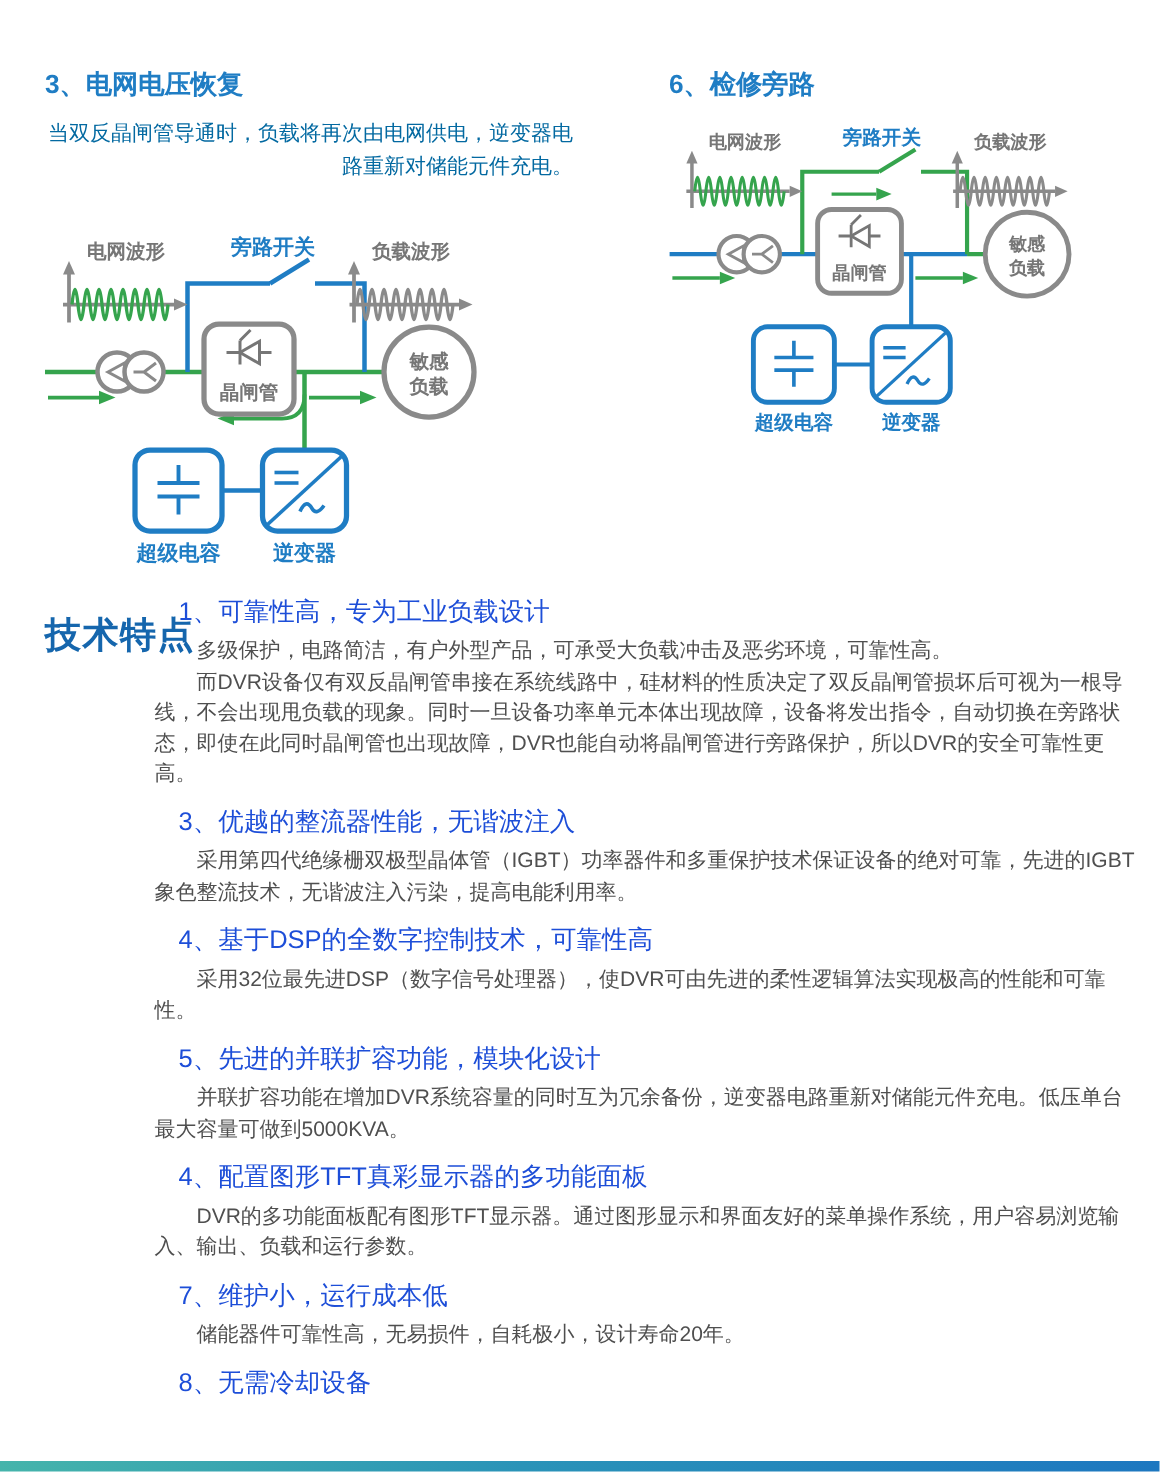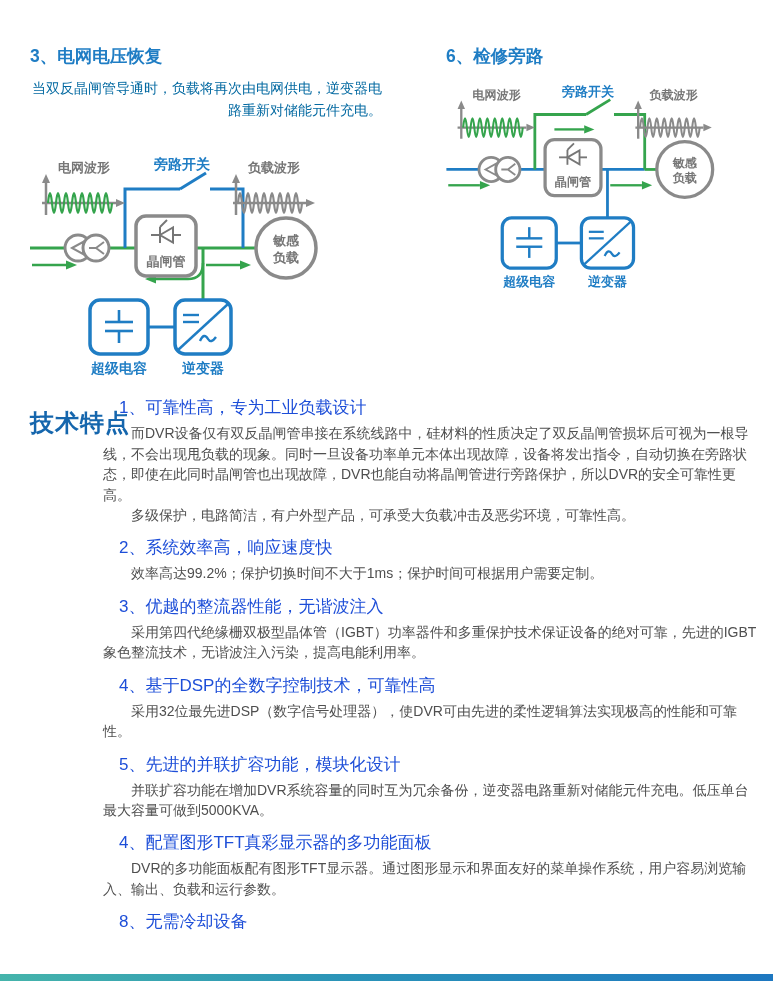--- a/index.html
+++ b/index.html
@@ -240,28 +240,24 @@
       <text x="173" y="220" text-anchor="middle" class="lbl-blue">逆变器</text>
     </svg>
   </div>
 </div>
 
 <div class="features">
   <div class="features-title">技术特点</div>
 
   <div class="feat-item">
     <h3>1、可靠性高，专为工业负载设计</h3>
+    <p>多级保护，电路简洁，有户外型产品，可承受大负载冲击及恶劣环境，可靠性高。</p>
     <p>而DVR设备仅有双反晶闸管串接在系统线路中，硅材料的性质决定了双反晶闸管损坏后可视为一根导线，不会出现甩负载的现象。同时一旦设备功率单元本体出现故障，设备将发出指令，自动切换在旁路状态，即使在此同时晶闸管也出现故障，DVR也能自动将晶闸管进行旁路保护，所以DVR的安全可靠性更高。</p>
-    <p>多级保护，电路简洁，有户外型产品，可承受大负载冲击及恶劣环境，可靠性高。</p>
-  </div>
-
-  <div class="feat-item">
-    <h3>2、系统效率高，响应速度快</h3>
-    <p>效率高达99.2%；保护切换时间不大于1ms；保护时间可根据用户需要定制。</p>
-  </div>
+  </div>
+
 
   <div class="feat-item">
     <h3>3、优越的整流器性能，无谐波注入</h3>
     <p>采用第四代绝缘栅双极型晶体管（IGBT）功率器件和多重保护技术保证设备的绝对可靠，先进的IGBT象色整流技术，无谐波注入污染，提高电能利用率。</p>
   </div>
 
   <div class="feat-item">
     <h3>4、基于DSP的全数字控制技术，可靠性高</h3>
     <p>采用32位最先进DSP（数字信号处理器），使DVR可由先进的柔性逻辑算法实现极高的性能和可靠性。</p>
   </div>
@@ -269,20 +265,24 @@
   <div class="feat-item">
     <h3>5、先进的并联扩容功能，模块化设计</h3>
     <p>并联扩容功能在增加DVR系统容量的同时互为冗余备份，逆变器电路重新对储能元件充电。低压单台最大容量可做到5000KVA。</p>
   </div>
 
   <div class="feat-item">
     <h3>4、配置图形TFT真彩显示器的多功能面板</h3>
     <p>DVR的多功能面板配有图形TFT显示器。通过图形显示和界面友好的菜单操作系统，用户容易浏览输入、输出、负载和运行参数。</p>
   </div>
 
+  <div class="feat-item">
+    <h3>7、维护小，运行成本低</h3>
+    <p>储能器件可靠性高，无易损件，自耗极小，设计寿命20年。</p>
+  </div>
 
   <div class="feat-item">
     <h3>8、无需冷却设备</h3>
 
   </div>
 </div>
 
 <div class="bottom-bar"></div>
 
 </body></html>

